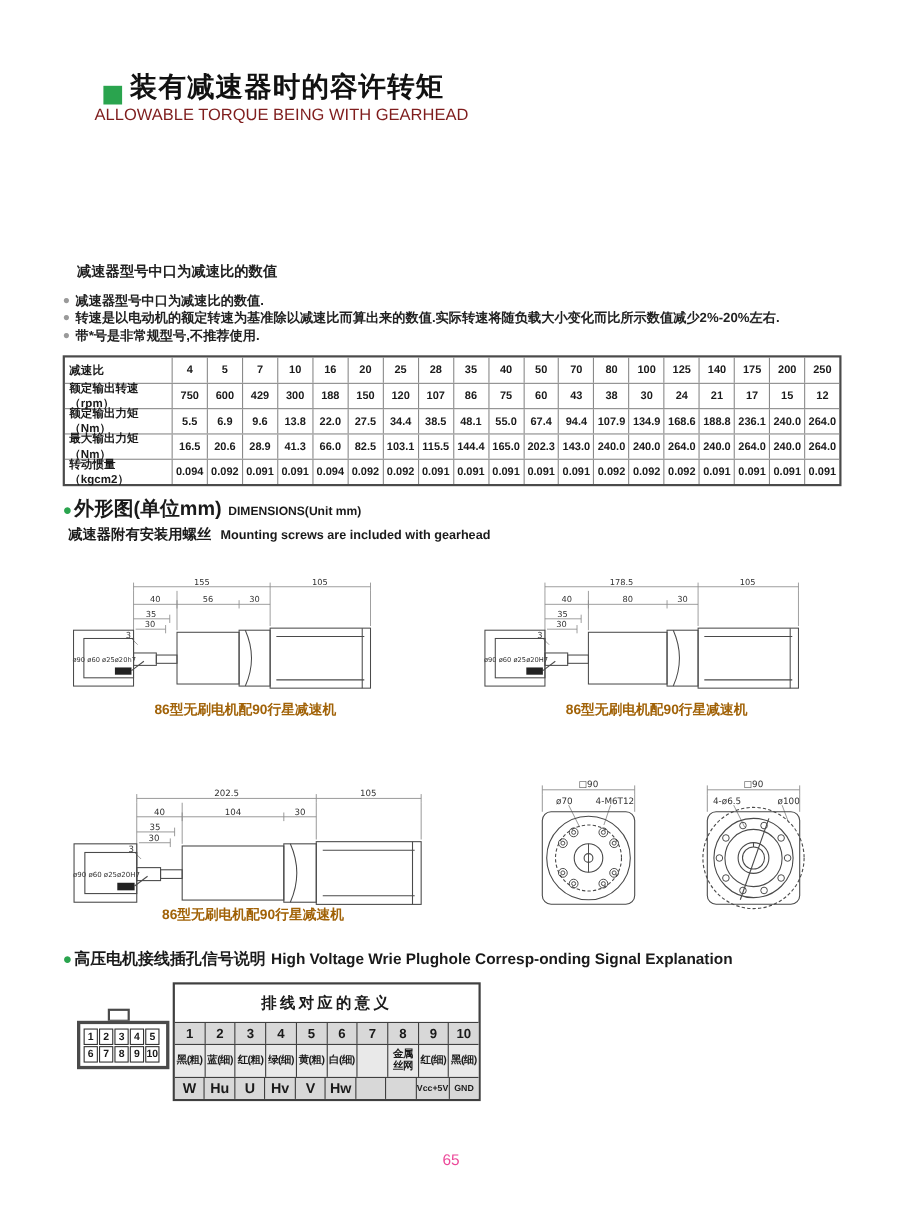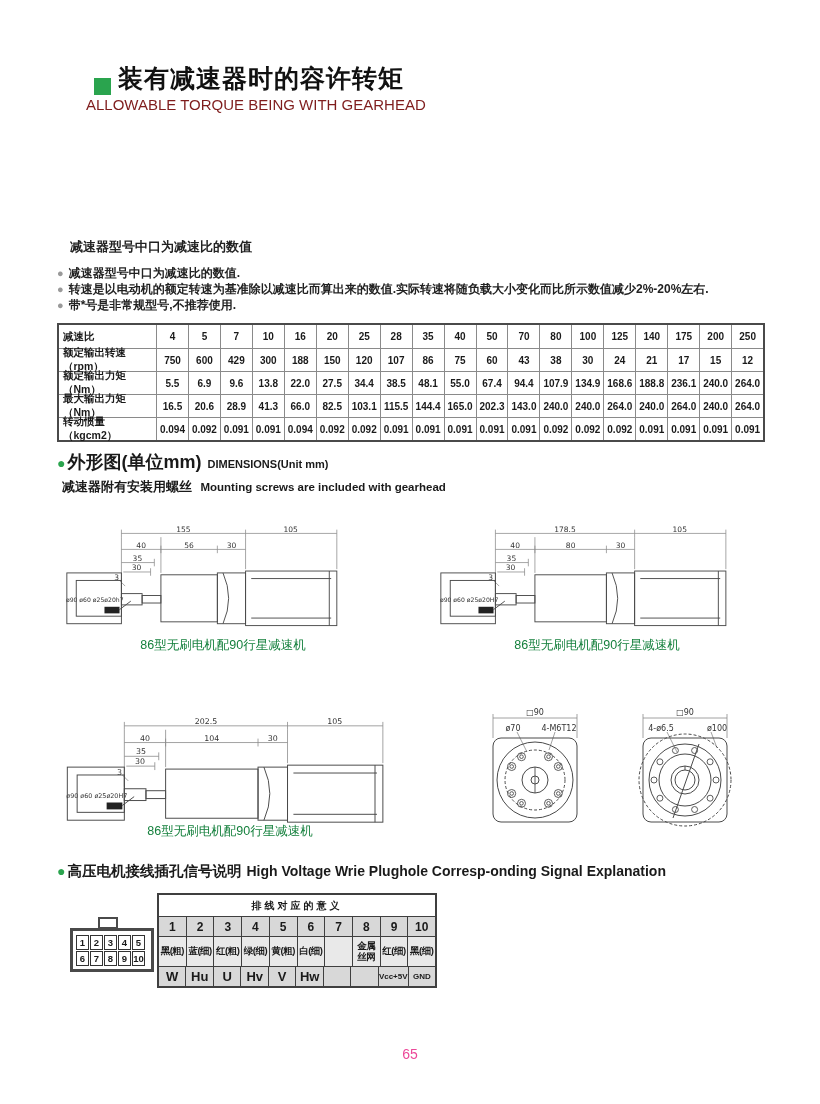--- a/index.html
+++ b/index.html
@@ -40,36 +40,36 @@
   
   .dim-head { position:absolute; left:57px; top:450px; display:flex; align-items:baseline; }
   .gdot { color:#2AA44E; font-size:14px; margin-right:2px; }
   .dim-cn { font-size:18px; font-weight:bold; }
   .dim-en { font-size:11px; font-weight:bold; margin-left:6px; }
   .dim-sub { position:absolute; left:62px; top:477px; }
   .dim-sub .cn { font-size:13px; font-weight:bold; }
   .dim-sub .en { font-size:11.5px; font-weight:bold; margin-left:4px; }
 
   .drawing { position:absolute; }
-  .caption { position:absolute; font-size:12.5px; color:#15803d; text-align:center; width:320px; }
+  .caption { position:absolute; font-size:12.5px; color:#a16207; text-align:center; width:320px;font-weight:bold; }
   svg text { font-family:"DejaVu Sans",sans-serif; }
 
   
   .plug-head { position:absolute; left:57px; top:862px; display:flex; align-items:baseline; }
   .plug-cn { font-size:14.5px; font-weight:bold; }
   .plug-en { font-size:14px; font-weight:bold; margin-left:5px; }
 
   .connector { position:absolute; left:70px; top:917px; width:84px; }
   .latch { width:20px; height:12px; border:2.5px solid #4a4a4a; margin-left:28px; }
   .conn-body { border:3px solid #4a4a4a; background:#fff; padding:3px 3px; margin-top:-1px; }
   .conn-row { display:flex; gap:1px; margin-top:1px; }
   .conn-cell { width:13px; height:15px; border:1.5px solid #333; font-size:9.5px; font-weight:bold; display:flex; align-items:center; justify-content:center; }
 
   .plug-table { position:absolute; left:157px; top:893px; width:280px; border:2px solid #3f3f3f; background:#fff; }
-  .plug-title { height:22px; display:flex; align-items:center; justify-content:center; font-size:10px; font-weight:bold; letter-spacing:3px; border-bottom:1px solid #3f3f3f; }
+  .plug-title { height:35px; display:flex; align-items:center; justify-content:center; font-size:14px; font-weight:bold; letter-spacing:3px; border-bottom:1px solid #3f3f3f; }
   .prow { display:flex; }
   .pcell { flex:1; border-left:1px solid #3f3f3f; display:flex; align-items:center; justify-content:center; text-align:center; }
   .pcell:first-child { border-left:none; }
   .plug-pins { height:20px; background:#d8d8d8; border-bottom:1px solid #3f3f3f; }
   .plug-pins .pcell { font-size:12px; font-weight:bold; }
   .plug-colors { height:30px; background:#e9e9e9; border-bottom:1px solid #3f3f3f;justify-content:space-between; }
   .plug-colors .pcell { font-size:9.5px; font-weight:bold; letter-spacing:-0.5px; line-height:1.1; word-break:break-all; padding:0 1px; }
   .plug-signals { height:19px; background:#d8d8d8; }
   .plug-signals .pcell { font-size:13px; font-weight:bold; }
   .plug-signals .pcell:nth-child(9), .plug-signals .pcell:nth-child(10) { font-size:8px; }

